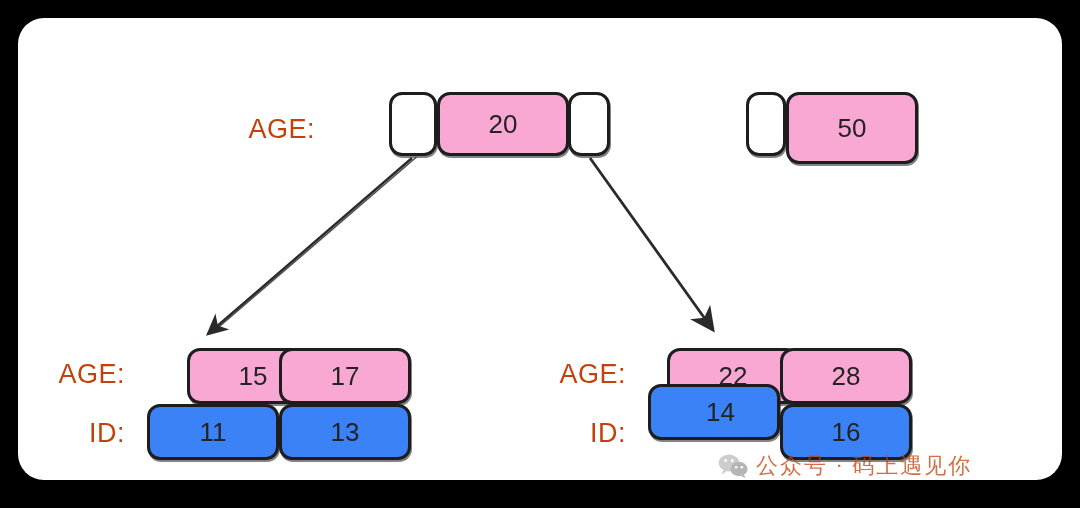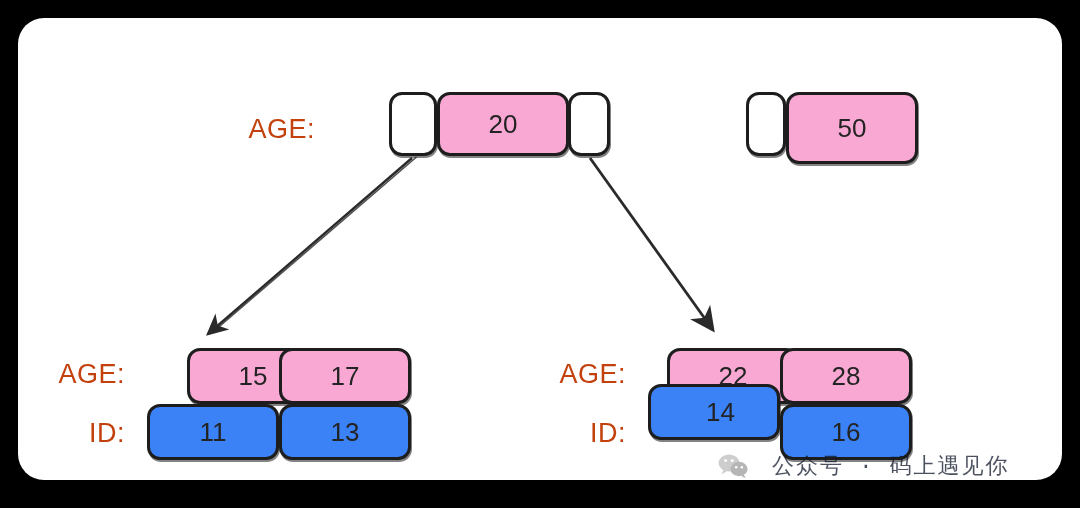--- a/index.html
+++ b/index.html
@@ -77,26 +77,25 @@
   #watermark {
     position: absolute;
     display: flex;
     align-items: center;
     gap: 8px;
     left: 700px;
     top: 433px;
     opacity: 0.75;
   }
   #watermark .wm-text {
-    font-family: Liberation Mono, monospace;
+    font-family: Liberation Serif, serif;
     font-size: 22px;
-    color: #0f172a;
+    color: #c2410c;
     letter-spacing: 2px;
     white-space: nowrap;
-    margin-left: 16px;
   }
   .wechat-icon { width: 30px; height: 26px; display:block; }
 </style>
 </head>
 <body>
 
 <div id="canvas">
   <div id="card">
 
     <svg class="svg-layer" viewBox="0 0 1044 462">

